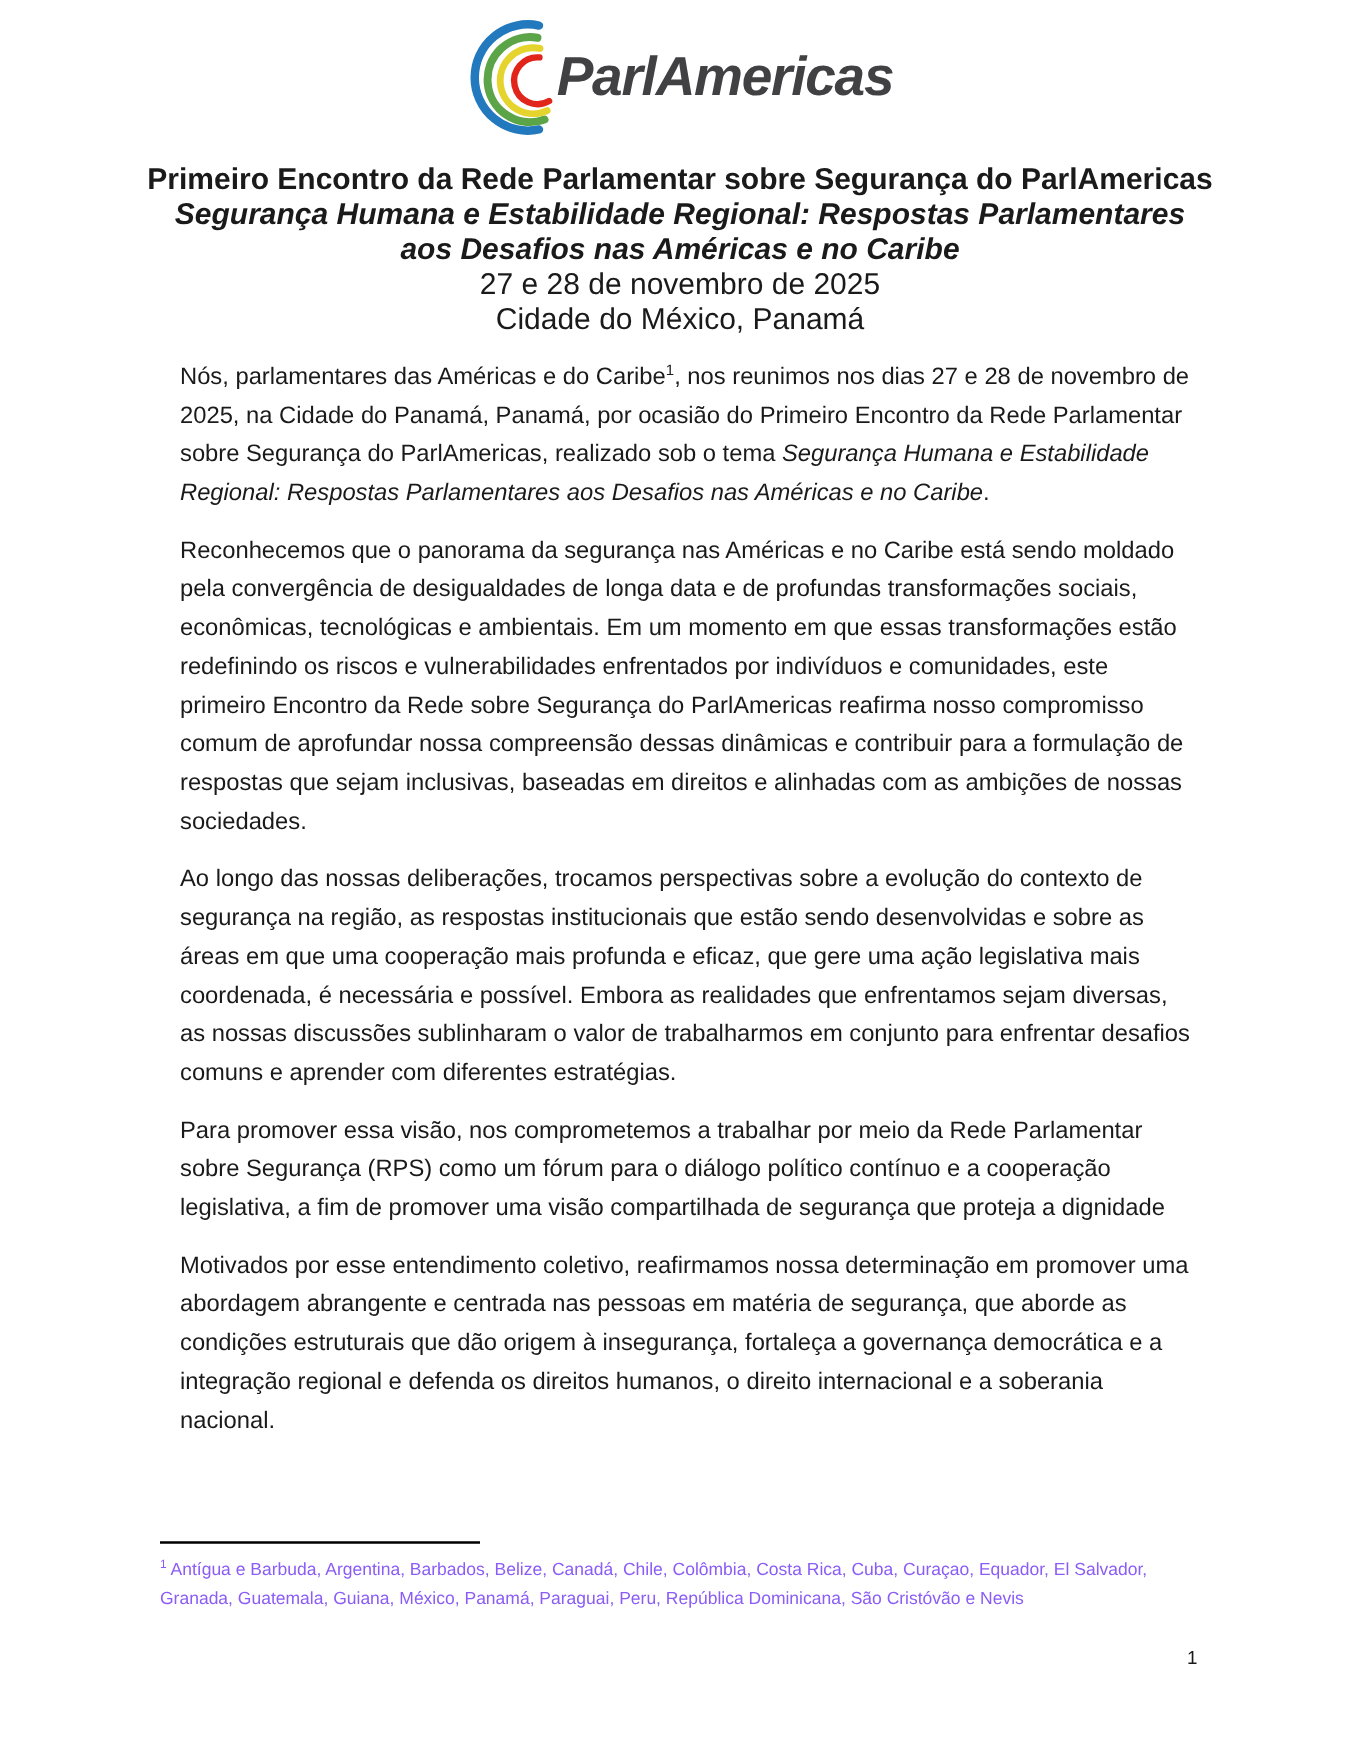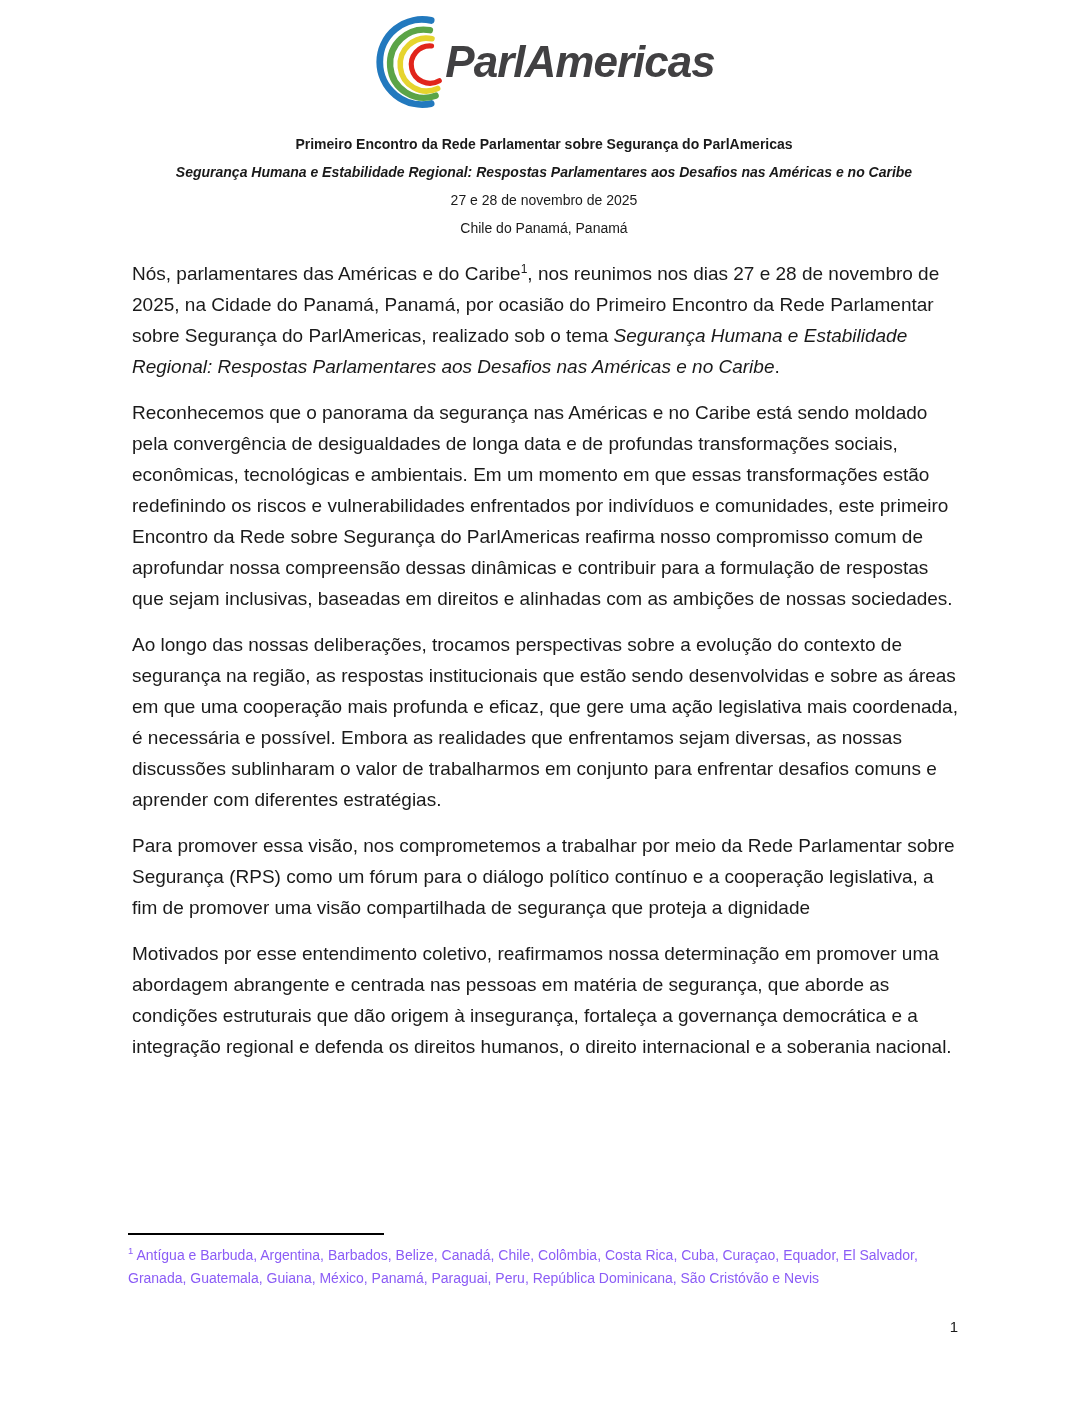--- a/index.html
+++ b/index.html
@@ -27,42 +27,42 @@
     font-weight: bold;
     font-style: italic;
     letter-spacing: -1px;
     margin-left: -30px;
     white-space: nowrap;
   }
   
   .header-block {
     margin-top: 18px;
     text-align: center;
-    font-size: 14px;
+    font-size: 24px;
     line-height: 28px;
     font-weight: bold;
     color: #1a1a1a;
   }
   .h-subtitle {
     font-style: italic;
     max-width: 830px;
     margin: 0 auto;
   }
   .h-meta {
     font-weight: normal;
   }
   
   .body-text {
     margin: 16px 128px 0 128px;
     width: 831px;
     font-size: 19px;
     line-height: 31px;
     text-align: left;
   }
-  .body-text p { margin: 0 0 15px 4px; }
+  .body-text p { margin: 0 0 15px 16px; }
   .body-text sup { font-size: 12px; line-height: 0; }
   
   .footnote-area {
     position: absolute;
     left: 128px;
     top: 1233px;
     width: 831px;
   }
   .fn-sep {
     width: 256px;
@@ -98,21 +98,21 @@
       <path d="M 68.9 41.1 A 22 22 0 1 0 78.0 82.1" stroke-width="6" stroke-linecap="round" stroke="#E1251B"></path>
     </svg>
     <div class="logo-wordmark" style="color: rgb(65, 64, 66);">ParlAmericas</div>
   </div>
 
   <div class="header-block">
     <div class="h-title">Primeiro Encontro da Rede Parlamentar sobre Segurança do ParlAmericas</div>
     <div class="h-subtitle">Segurança Humana e Estabilidade Regional: Respostas Parlamentares aos Desafios nas Américas e no Caribe</div>
     <div class="h-meta">
       <div>27 e 28 de novembro de 2025</div>
-      <div>Chile do Panamá, Panamá</div>
+      <div>Cidade do México, Panamá</div>
     </div>
   </div>
 
   <div class="body-text">
     <p><span>Nós, parlamentares das Américas e do Caribe</span><sup>1</sup><span>, nos reunimos nos dias 27 e 28 de novembro de 2025, na Cidade do Panamá, Panamá, por ocasião do Primeiro Encontro da Rede Parlamentar sobre Segurança do ParlAmericas, realizado sob o tema </span><em>Segurança Humana e Estabilidade Regional: Respostas Parlamentares aos Desafios nas Américas e no Caribe</em><span>.</span></p>
     <p>Reconhecemos que o panorama da segurança nas Américas e no Caribe está sendo moldado pela convergência de desigualdades de longa data e de profundas transformações sociais, econômicas, tecnológicas e ambientais. Em um momento em que essas transformações estão redefinindo os riscos e vulnerabilidades enfrentados por indivíduos e comunidades, este primeiro Encontro da Rede sobre Segurança do ParlAmericas reafirma nosso compromisso comum de aprofundar nossa compreensão dessas dinâmicas e contribuir para a formulação de respostas que sejam inclusivas, baseadas em direitos e alinhadas com as ambições de nossas sociedades.</p>
     <p>Ao longo das nossas deliberações, trocamos perspectivas sobre a evolução do contexto de segurança na região, as respostas institucionais que estão sendo desenvolvidas e sobre as áreas em que uma cooperação mais profunda e eficaz, que gere uma ação legislativa mais coordenada, é necessária e possível. Embora as realidades que enfrentamos sejam diversas, as nossas discussões sublinharam o valor de trabalharmos em conjunto para enfrentar desafios comuns e aprender com diferentes estratégias.</p>
     <p>Para promover essa visão, nos comprometemos a trabalhar por meio da Rede Parlamentar sobre Segurança (RPS) como um fórum para o diálogo político contínuo e a cooperação legislativa, a fim de promover uma visão compartilhada de segurança que proteja a dignidade</p>
     <p>Motivados por esse entendimento coletivo, reafirmamos nossa determinação em promover uma abordagem abrangente e centrada nas pessoas em matéria de segurança, que aborde as condições estruturais que dão origem à insegurança, fortaleça a governança democrática e a integração regional e defenda os direitos humanos, o direito internacional e a soberania nacional.</p>
   </div>

